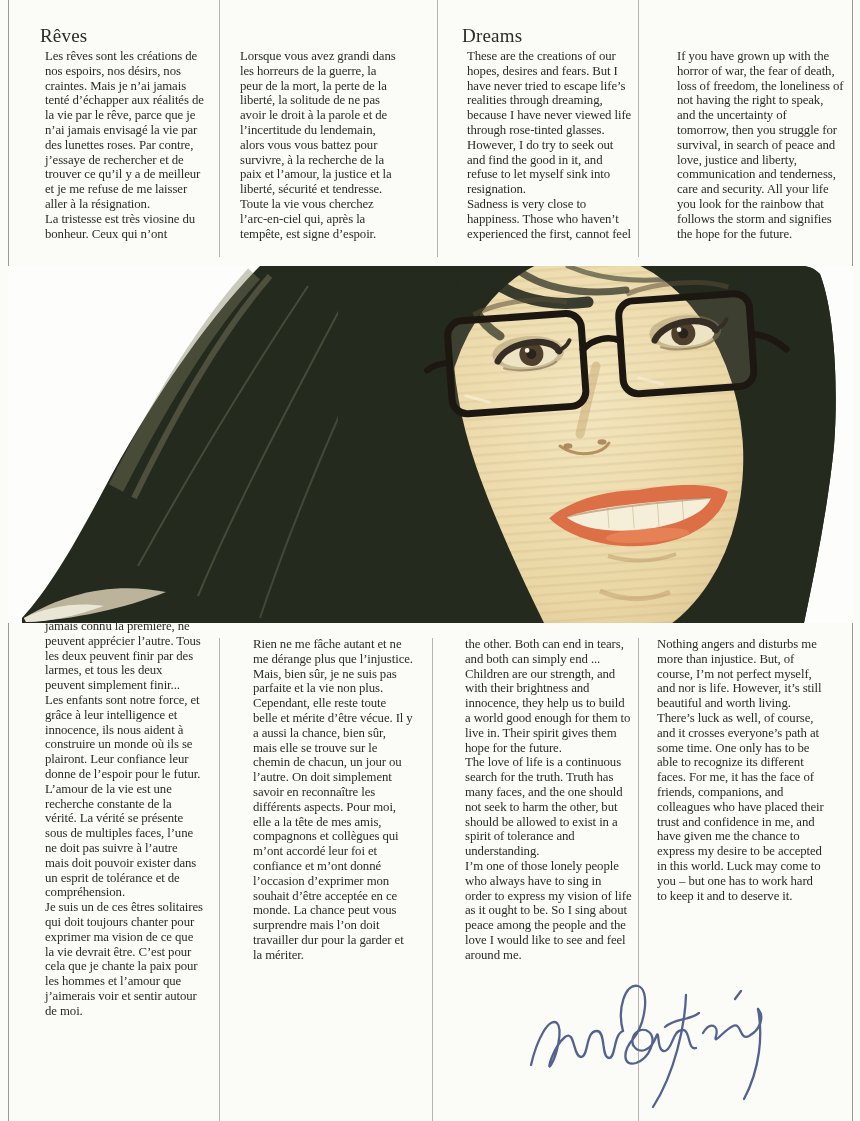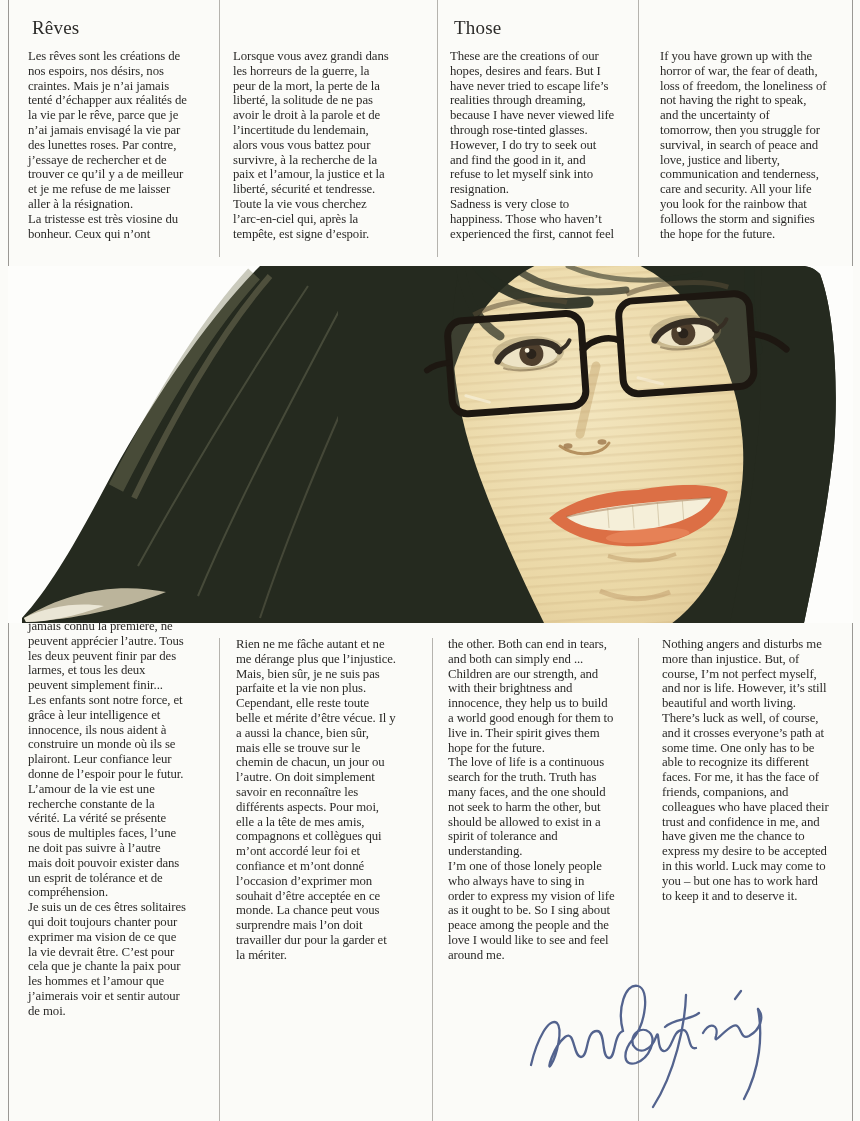--- a/index.html
+++ b/index.html
@@ -1,59 +1,59 @@
 <!DOCTYPE html>
 <html><head>
 <meta charset="utf-8">
 <style>
   html,body{margin:0;padding:0;background:#ffffff;}
   .sheet{position:relative;width:860px;height:1121px;background:#fbfbf8;overflow:hidden;
          font-family:"Liberation Serif","DejaVu Serif",serif;color:#2c2b29;}
   .vline{position:absolute;width:1px;background:#b5b3ae;}
   .border-l{position:absolute;left:8px;top:0;width:1px;height:1121px;background:#9a9894;}
   .border-r{position:absolute;left:852px;top:0;width:1px;height:1121px;background:#9a9894;}
-  .heading{position:absolute;font-size:19px;font-weight:400;letter-spacing:.2px;margin:4px;}
+  .heading{position:absolute;font-size:19px;font-weight:400;letter-spacing:.2px;margin:12px;}
   .coltext{position:absolute;white-space:pre;font-size:12.8px;line-height:14.8px;
-           letter-spacing:-0.1px;}
+           letter-spacing:-0.1px;margin-left:17px;}
   .photo{position:absolute;left:8px;top:266px;width:845px;height:357px;}
   .sig{position:absolute;left:503px;top:973px;width:312px;height:148px;}
 </style>
 </head>
 <body>
 
 <div class="sheet">
 
   <div class="border-l"></div>
   <div class="border-r"></div>
 
   <div class="vline" style="left:219px;top:0;height:257px"></div>
   <div class="vline" style="left:437px;top:0;height:257px"></div>
   <div class="vline" style="left:638px;top:0;height:257px"></div>
 
   <div class="vline" style="left:219px;top:638px;height:483px"></div>
   <div class="vline" style="left:432px;top:638px;height:483px"></div>
   <div class="vline" style="left:638px;top:638px;height:483px"></div>
 
   <h1 class="heading" style="left:28px;top:13px">Rêves</h1>
-  <h1 class="heading" style="left:450px;top:13px">Those</h1>
+  <h1 class="heading" style="left:450px;top:13px">Dreams</h1>
 
   <div class="coltext" style="left:28px;top:49px">Les rêves sont les créations de
 nos espoirs, nos désirs, nos
 craintes. Mais je n’ai jamais
 tenté d’échapper aux réalités de
 la vie par le rêve, parce que je
 n’ai jamais envisagé la vie par
 des lunettes roses. Par contre,
 j’essaye de rechercher et de
 trouver ce qu’il y a de meilleur
 et je me refuse de me laisser
 aller à la résignation.
 La tristesse est très viosine du
 bonheur. Ceux qui n’ont</div>
-  <div class="coltext" style="left:233px;top:49px">Lorsque vous avez grandi dans
+  <div class="coltext" style="left:223px;top:49px">Lorsque vous avez grandi dans
 les horreurs de la guerre, la
 peur de la mort, la perte de la
 liberté, la solitude de ne pas
 avoir le droit à la parole et de
 l’incertitude du lendemain,
 alors vous vous battez pour
 survivre, à la recherche de la
 paix et l’amour, la justice et la
 liberté, sécurité et tendresse.
 Toute la vie vous cherchez
@@ -249,21 +249,21 @@
 elle a la tête de mes amis,
 compagnons et collègues qui
 m’ont accordé leur foi et
 confiance et m’ont donné
 l’occasion d’exprimer mon
 souhait d’être acceptée en ce
 monde. La chance peut vous
 surprendre mais l’on doit
 travailler dur pour la garder et
 la mériter.</div>
-  <div class="coltext" style="left:662px;top:637px">Nothing angers and disturbs me
+  <div class="coltext" style="left:640px;top:637px">Nothing angers and disturbs me
 more than injustice. But, of
 course, I’m not perfect myself,
 and nor is life. However, it’s still
 beautiful and worth living.
 There’s luck as well, of course,
 and it crosses everyone’s path at
 some time. One only has to be
 able to recognize its different
 faces. For me, it has the face of
 friends, companions, and

